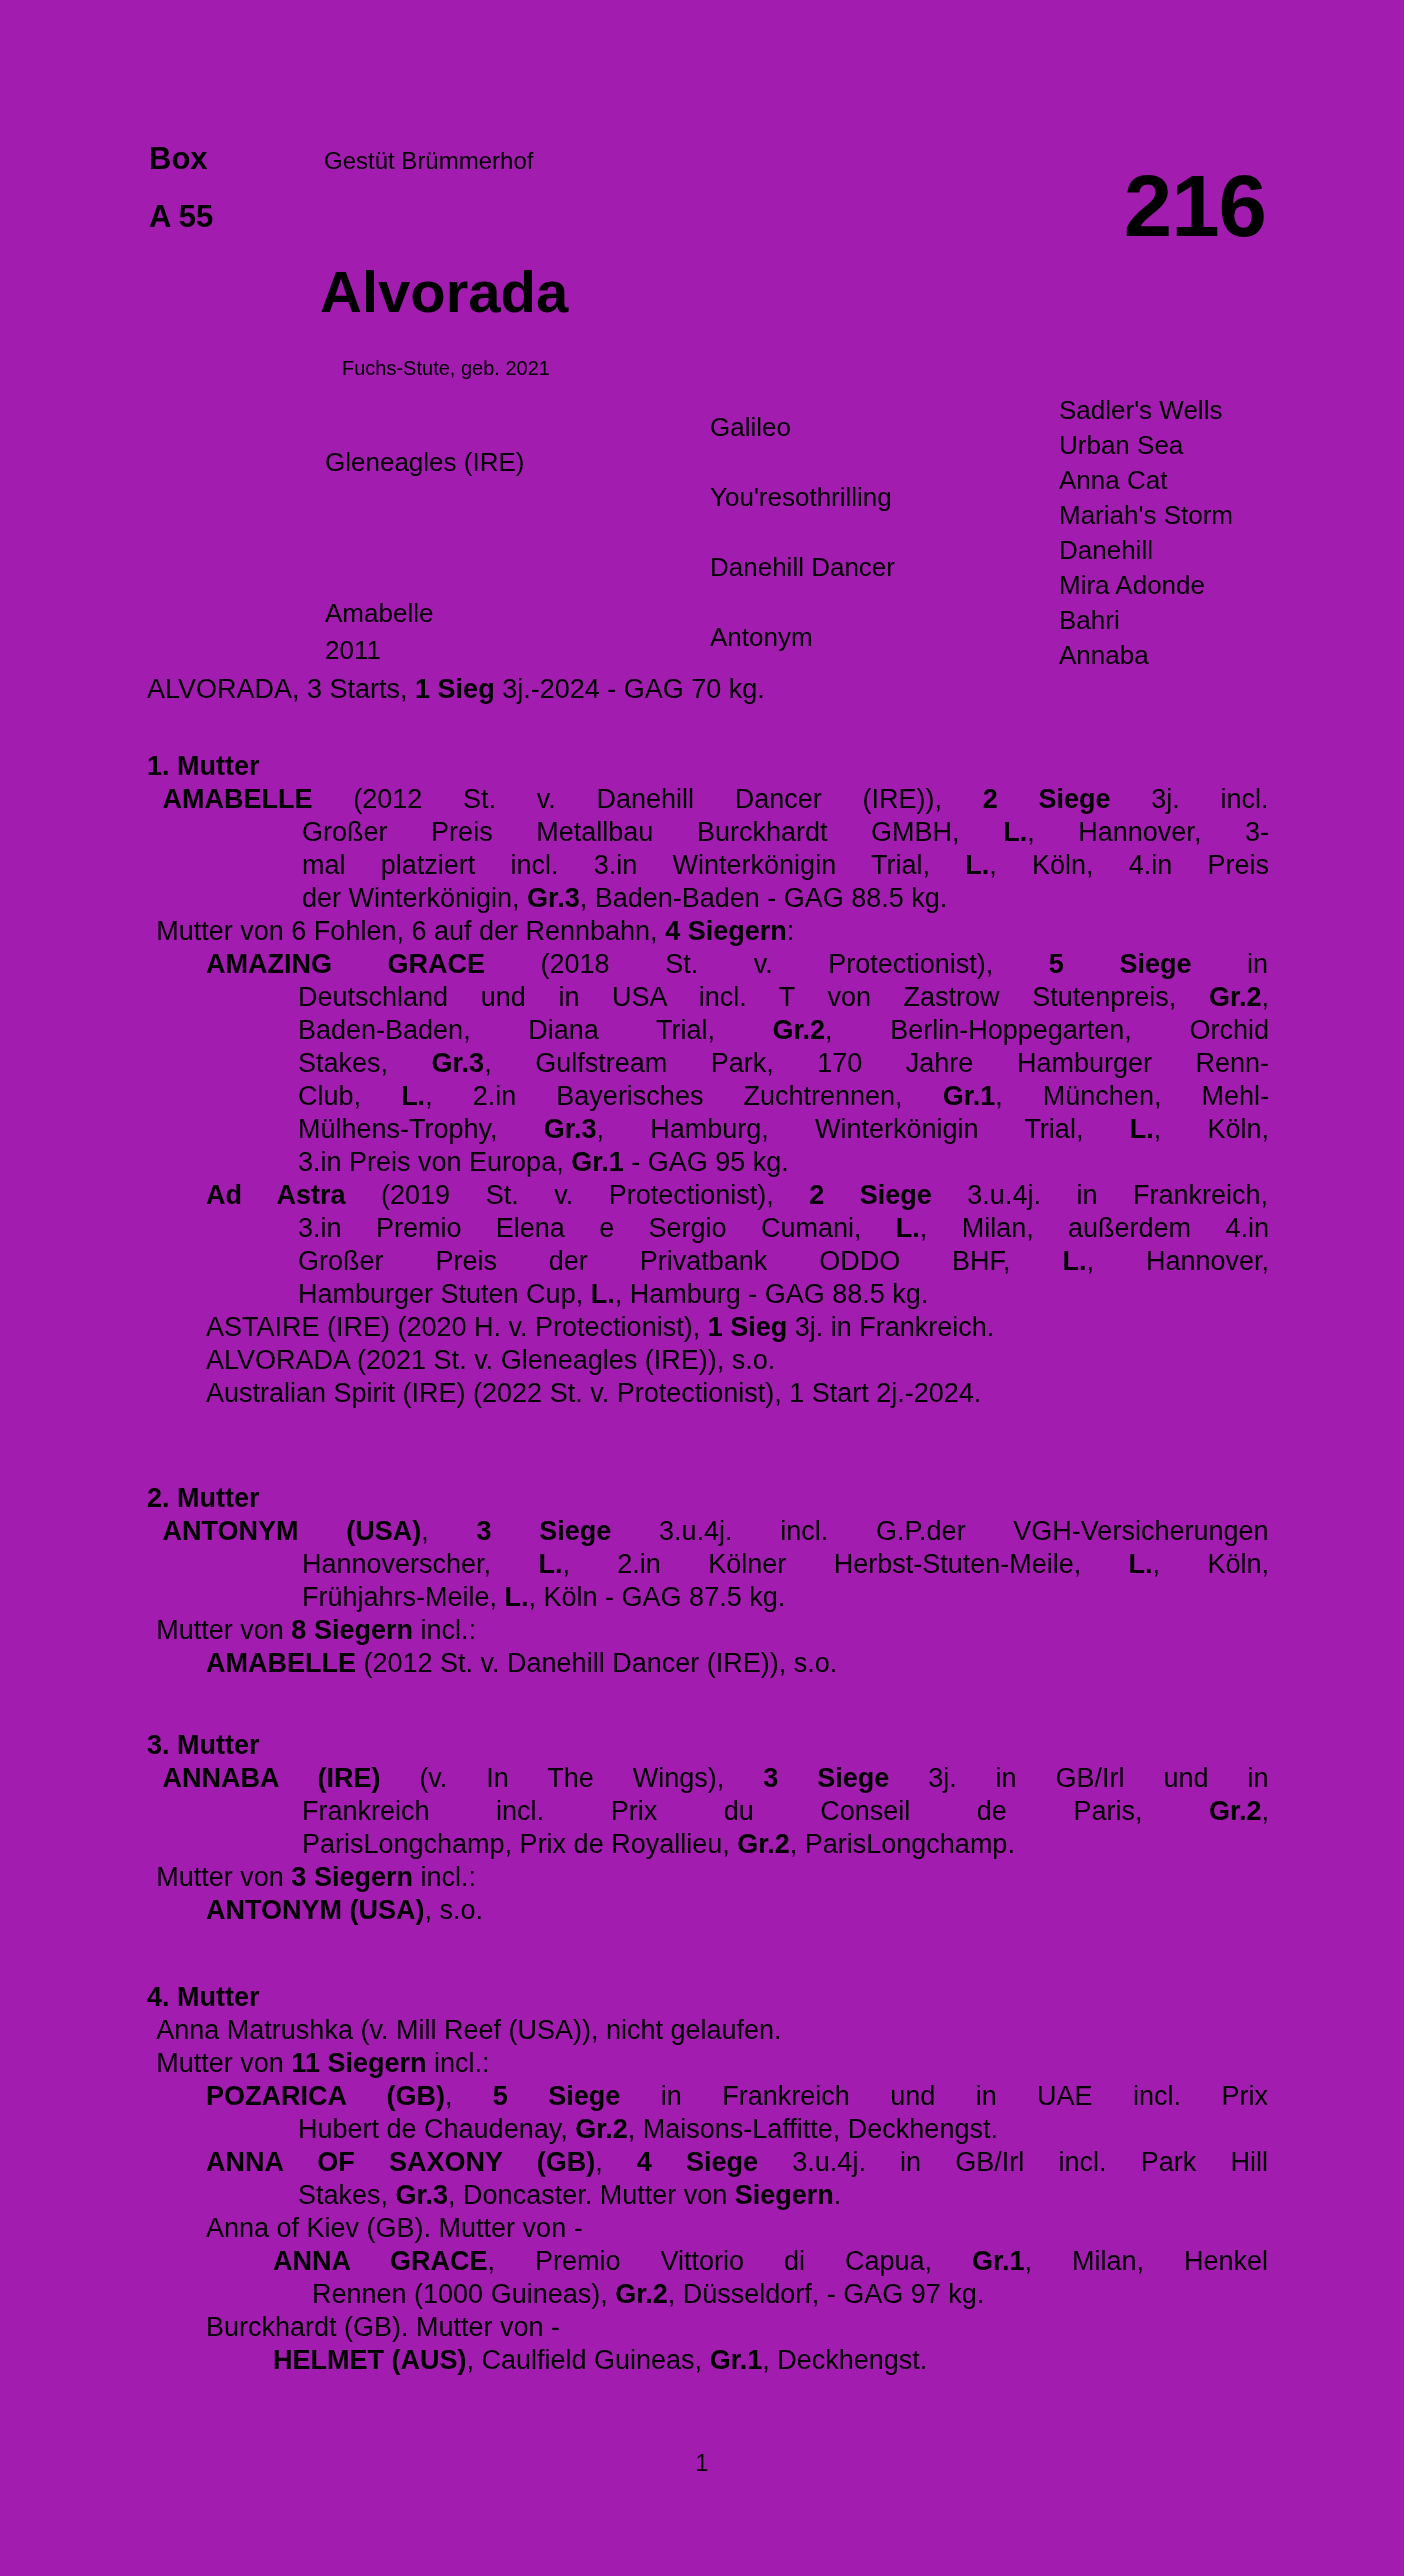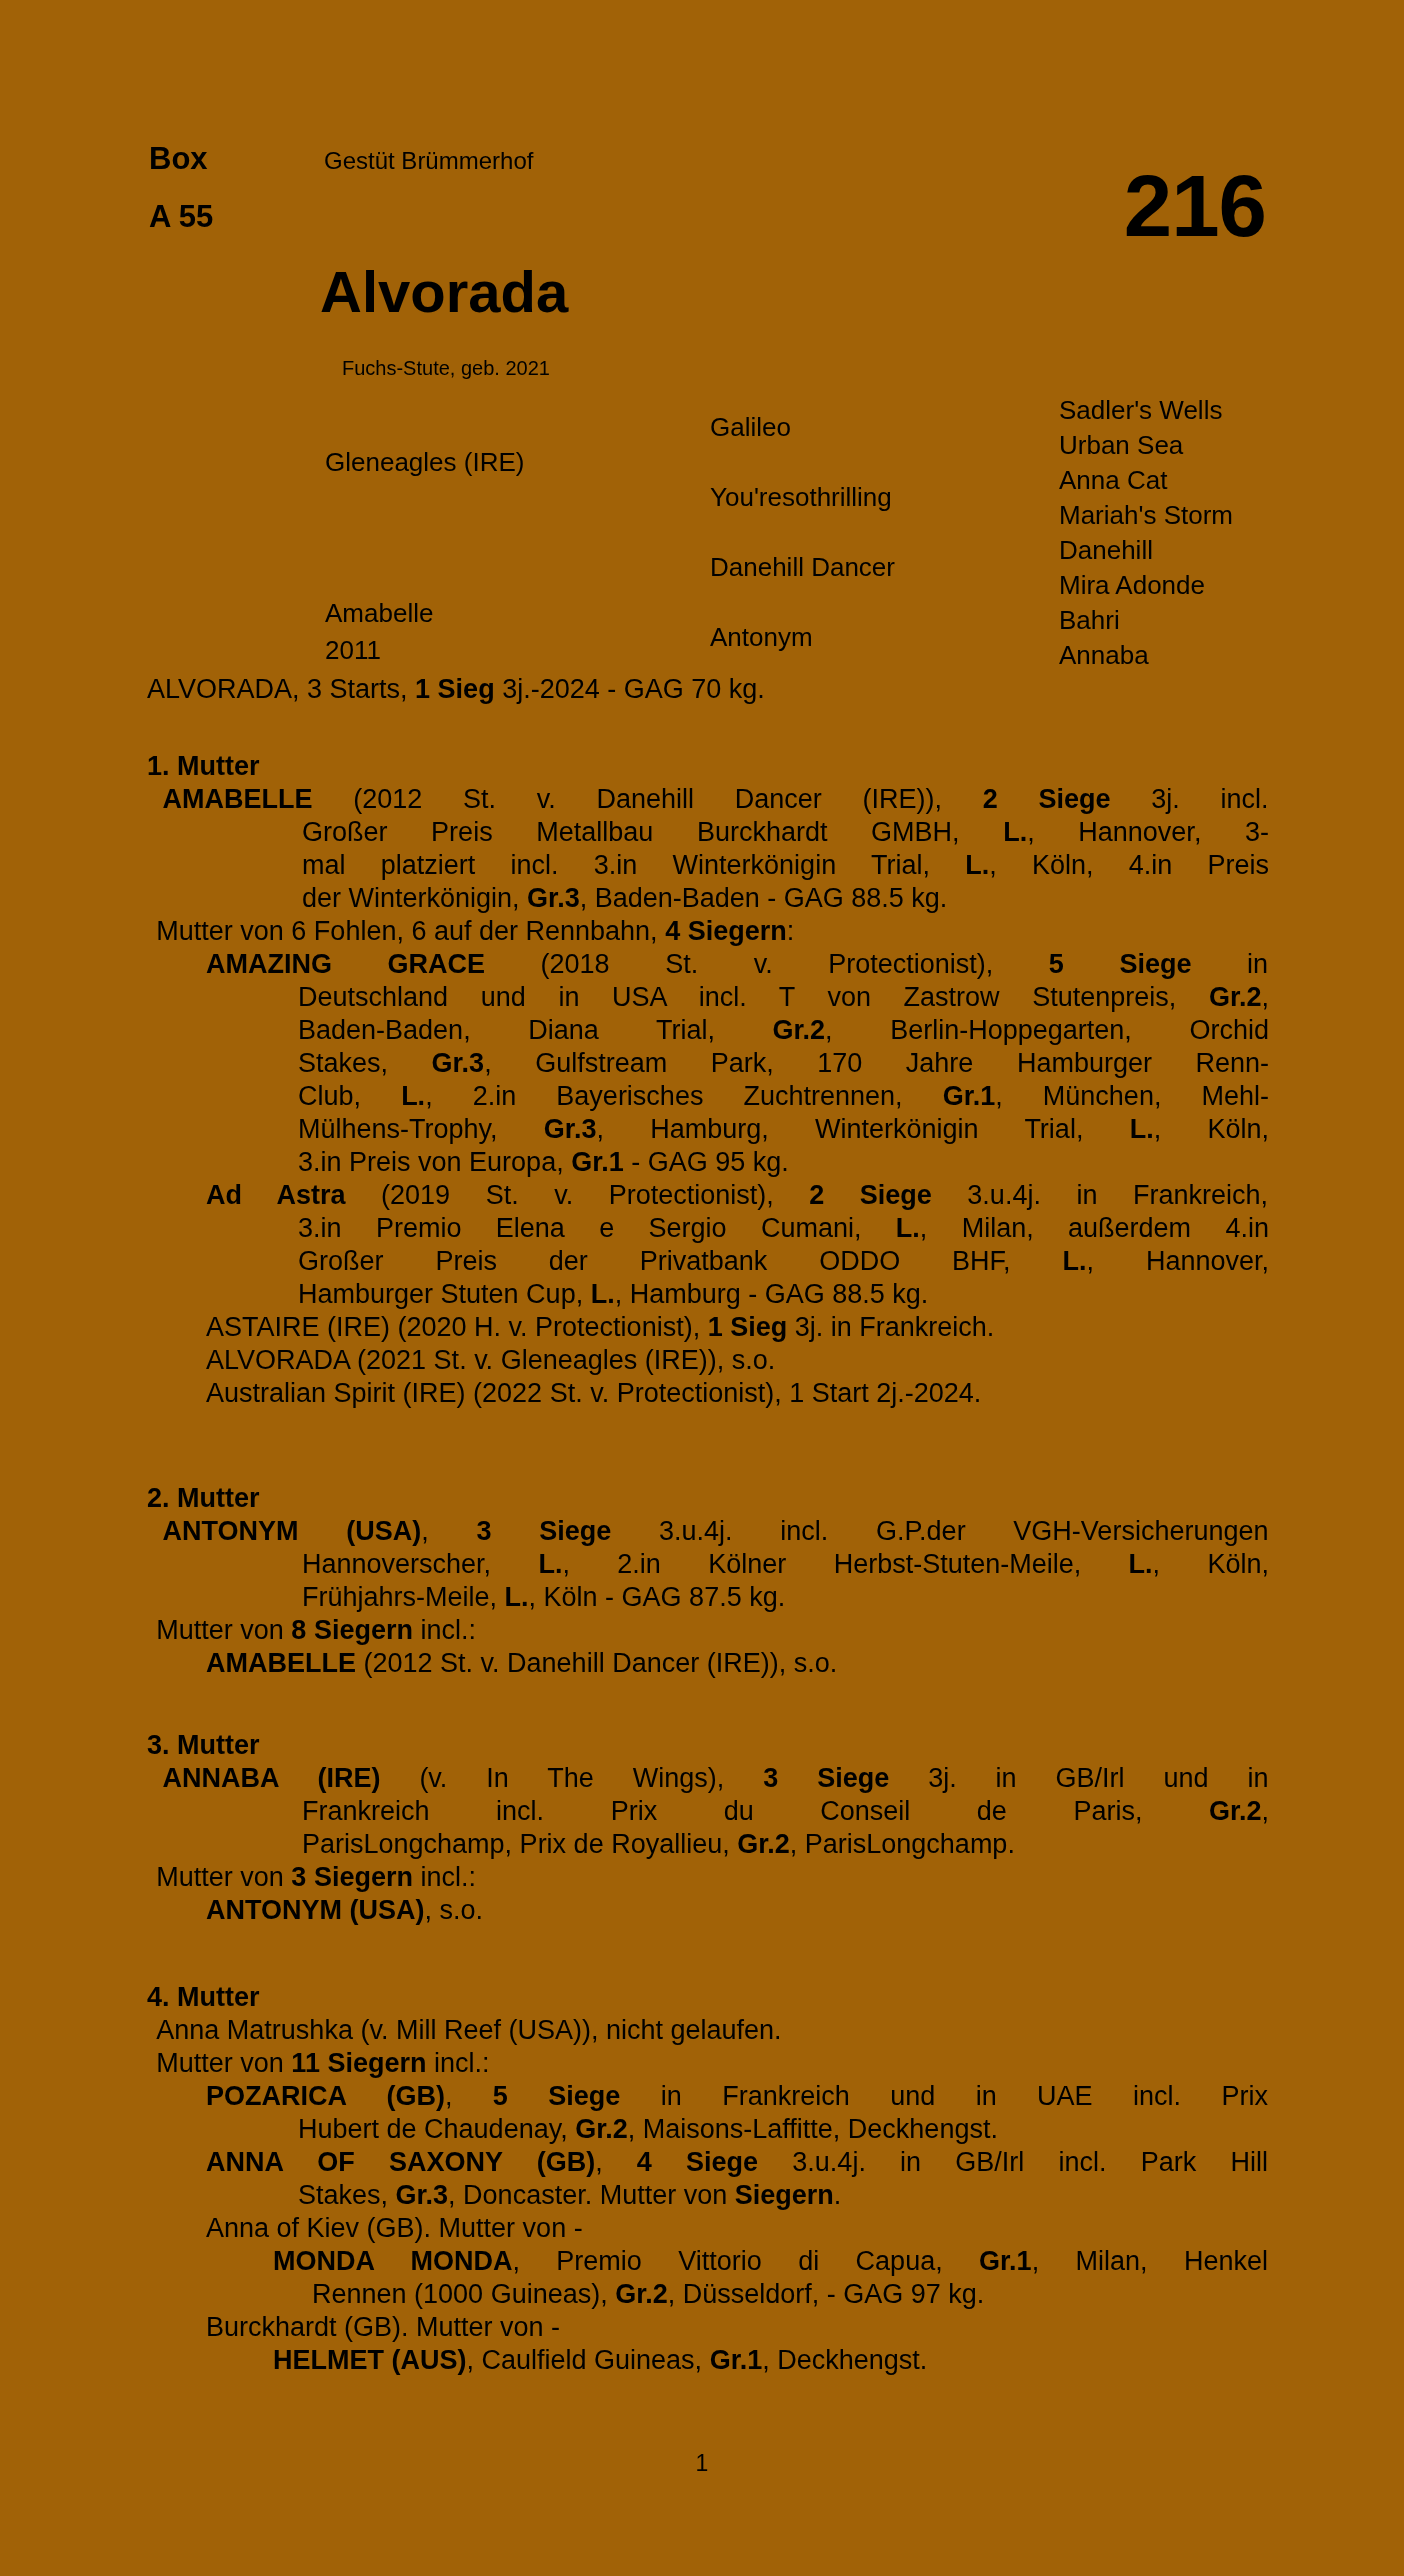--- a/index.html
+++ b/index.html
@@ -1,19 +1,19 @@
 <!DOCTYPE html>
 <html style="font-size:8.2px"><head>
 <meta charset="utf-8">
 <style>
   html,body{margin:0;padding:0;background:#e8e8e8;}
   .page{
     position:relative;
     width:1404px;height:2576px;
-    background:#a16207;
+    background:#a21caf;
     color:#000;
     font-family:"Liberation Sans", sans-serif;
     overflow:hidden;
   }
   .abs{position:absolute;}
   
   .box-line{left:149px;font-size:31px;font-weight:bold;line-height:1;}
   .box-1{top:143px;}
   .box-2{top:201px;}
   .consignor{left:324px;top:149px;font-size:24px;line-height:1;white-space:nowrap;}
@@ -125,21 +125,21 @@
     </div>
   <div class="group g-s4">
       <div class="line h"><span>4. Mutter</span></div>
       <div class="line imut"><span>Anna Matrushka (v. Mill Reef (USA)), nicht gelaufen.</span></div>
       <div class="line imut"><span>Mutter von </span><span class="b">11 Siegern</span><span> incl.:</span></div>
       <div class="line i2 jl"><span class="b">POZARICA (GB)</span><span>, </span><span class="b">5 Siege</span><span> in Frankreich und in UAE incl. Prix</span></div>
       <div class="line c2"><span>Hubert de Chaudenay, </span><span class="b">Gr.2</span><span>, Maisons-Laffitte, Deckhengst.</span></div>
       <div class="line i2 jl"><span class="b">ANNA OF SAXONY (GB)</span><span>, </span><span class="b">4 Siege</span><span> 3.u.4j. in GB/Irl incl. Park Hill</span></div>
       <div class="line c2"><span>Stakes, </span><span class="b">Gr.3</span><span>, Doncaster. Mutter von </span><span class="b">Siegern</span><span>.</span></div>
       <div class="line i2"><span>Anna of Kiev (GB). Mutter von -</span></div>
-      <div class="line i3 jl"><span class="b">MONDA MONDA</span><span>, Premio Vittorio di Capua, </span><span class="b">Gr.1</span><span>, Milan, Henkel</span></div>
+      <div class="line i3 jl"><span class="b">ANNA GRACE</span><span>, Premio Vittorio di Capua, </span><span class="b">Gr.1</span><span>, Milan, Henkel</span></div>
       <div class="line c3"><span>Rennen (1000 Guineas), </span><span class="b">Gr.2</span><span>, Düsseldorf, - GAG 97 kg.</span></div>
       <div class="line i2"><span>Burckhardt (GB). Mutter von -</span></div>
       <div class="line i3"><span class="b">HELMET (AUS)</span><span>, Caulfield Guineas, </span><span class="b">Gr.1</span><span>, Deckhengst.</span></div>
     </div>
 
   <div class="abs pagenum">1</div>
 
 </div>
 
 

